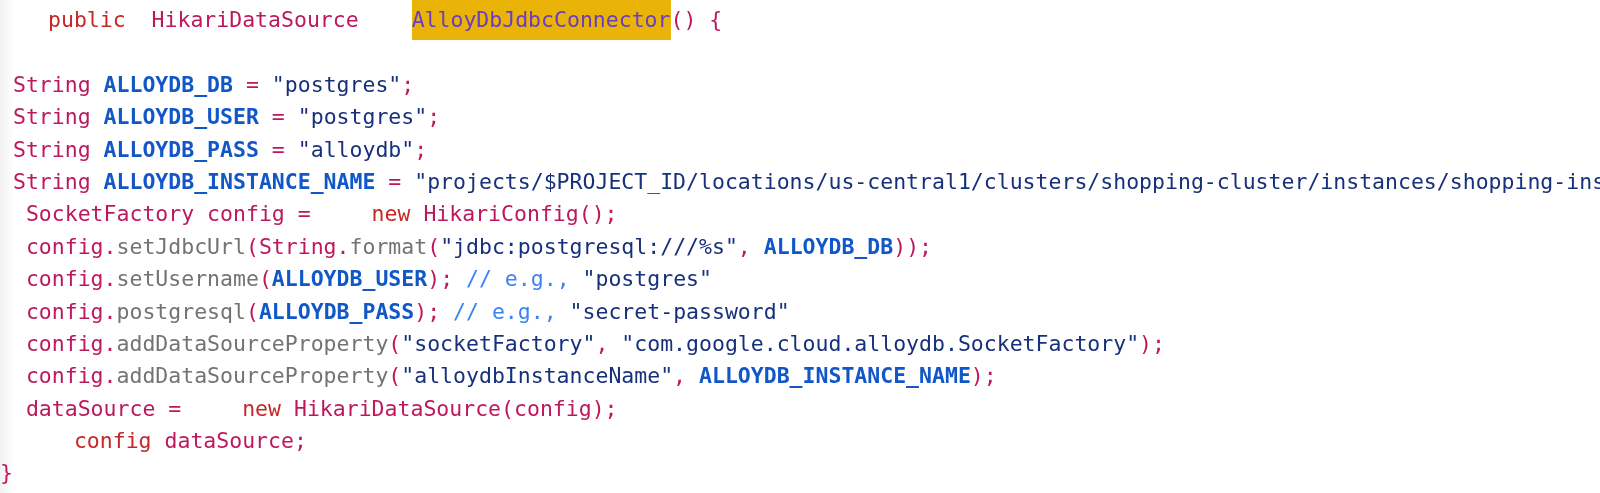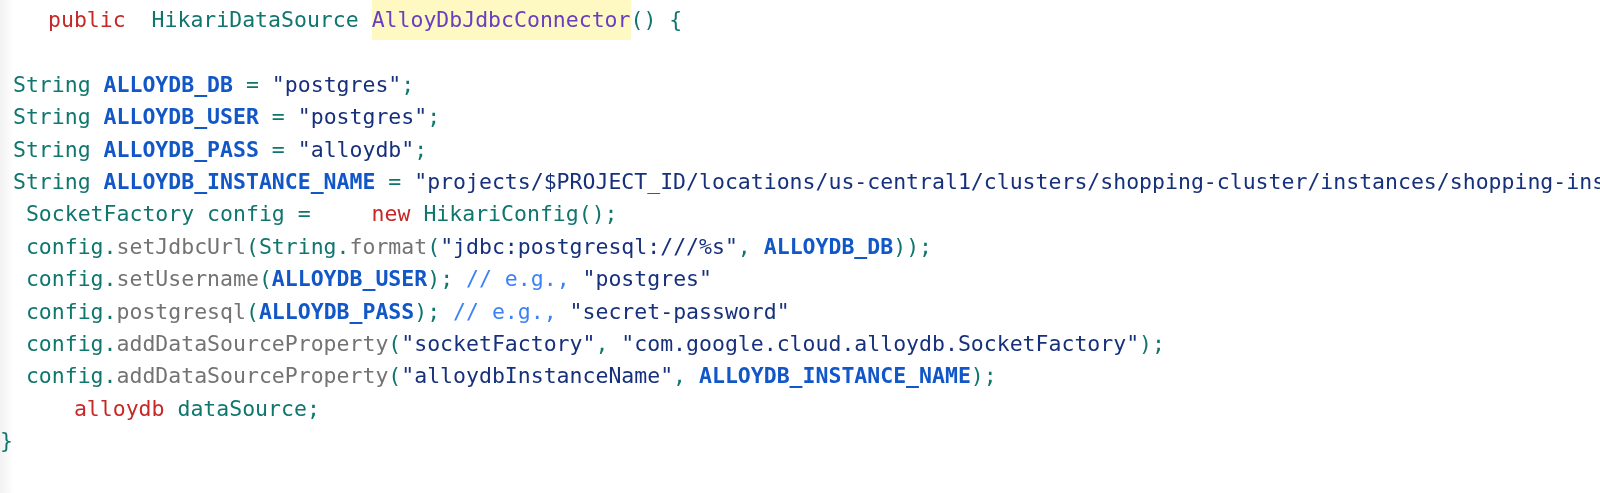--- a/index.html
+++ b/index.html
@@ -40,47 +40,49 @@
     font-size: 21.5px;
     white-space: pre;
     color: #1a1a1a;
     letter-spacing: 0px;
     position: relative;
     z-index: 2;
   }
 
   
   .tok-kw       { color: #c62828; margin-left: 48px; }
-  .tok-plain    { color: #0f766e; }
+  .tok-plain    { color: #be185d; }
   .tok-const    { color: #1257c7; font-weight: bold; }
   .tok-string   { color: #16307c; }
   .tok-method   { color: #737373; }
   .tok-comment  { color: #3b82f6; }
 
   .tok-highlight {
-    background: #fef9c3;
+    background: #eab308;
     color: #6a3ec0;
     border-radius: 1px;
     padding: 8px 0;
+    margin-left: 40px;
   }
 </style>
 </head>
 <body>
 
 <div id="code-block">
   <div id="gutter-shadow"></div>
   <div id="code-lines">
       <div class="code-line"><span class="tok-kw">public</span><span class="tok-plain">  </span><span class="tok-plain">HikariDataSource </span><span class="tok-highlight">AlloyDbJdbcConnector</span><span class="tok-plain">() {</span></div>
       <div class="code-line"><span> </span></div>
       <div class="code-line"><span> </span><span class="tok-plain">String </span><span class="tok-const">ALLOYDB_DB</span><span class="tok-plain"> = </span><span class="tok-string">"postgres"</span><span class="tok-plain">;</span></div>
       <div class="code-line"><span> </span><span class="tok-plain">String </span><span class="tok-const">ALLOYDB_USER</span><span class="tok-plain"> = </span><span class="tok-string">"postgres"</span><span class="tok-plain">;</span></div>
       <div class="code-line"><span> </span><span class="tok-plain">String </span><span class="tok-const">ALLOYDB_PASS</span><span class="tok-plain"> = </span><span class="tok-string">"alloydb"</span><span class="tok-plain">;</span></div>
       <div class="code-line"><span> </span><span class="tok-plain">String </span><span class="tok-const">ALLOYDB_INSTANCE_NAME</span><span class="tok-plain"> = </span><span class="tok-string">"projects/$PROJECT_ID/locations/us-central1/clusters/shopping-cluster/instances/shopping-instance"</span></div>
       <div class="code-line"><span>  </span><span class="tok-plain">SocketFactory config = </span><span class="tok-kw">new</span><span class="tok-plain"> HikariConfig();</span></div>
       <div class="code-line"><span>  </span><span class="tok-plain">config.</span><span class="tok-method">setJdbcUrl</span><span class="tok-plain">(String.</span><span class="tok-method">format</span><span class="tok-plain">(</span><span class="tok-string">"jdbc:postgresql:///%s"</span><span class="tok-plain">, </span><span class="tok-const">ALLOYDB_DB</span><span class="tok-plain">));</span></div>
       <div class="code-line"><span>  </span><span class="tok-plain">config.</span><span class="tok-method">setUsername</span><span class="tok-plain">(</span><span class="tok-const">ALLOYDB_USER</span><span class="tok-plain">); </span><span class="tok-comment">// e.g., </span><span class="tok-string">"postgres"</span></div>
       <div class="code-line"><span>  </span><span class="tok-plain">config.</span><span class="tok-method">postgresql</span><span class="tok-plain">(</span><span class="tok-const">ALLOYDB_PASS</span><span class="tok-plain">); </span><span class="tok-comment">// e.g., </span><span class="tok-string">"secret-password"</span></div>
       <div class="code-line"><span>  </span><span class="tok-plain">config.</span><span class="tok-method">addDataSourceProperty</span><span class="tok-plain">(</span><span class="tok-string">"socketFactory"</span><span class="tok-plain">, </span><span class="tok-string">"com.google.cloud.alloydb.SocketFactory"</span><span class="tok-plain">);</span></div>
       <div class="code-line"><span>  </span><span class="tok-plain">config.</span><span class="tok-method">addDataSourceProperty</span><span class="tok-plain">(</span><span class="tok-string">"alloydbInstanceName"</span><span class="tok-plain">, </span><span class="tok-const">ALLOYDB_INSTANCE_NAME</span><span class="tok-plain">);</span></div>
-      <div class="code-line"><span>  </span><span class="tok-kw">alloydb</span><span class="tok-plain"> dataSource;</span></div>
+      <div class="code-line"><span>  </span><span class="tok-plain">dataSource = </span><span class="tok-kw">new</span><span class="tok-plain"> HikariDataSource(config);</span></div>
+      <div class="code-line"><span>  </span><span class="tok-kw">config</span><span class="tok-plain"> dataSource;</span></div>
       <div class="code-line"><span class="tok-plain">}</span></div>
     </div>
 </div>
 
 </body></html>

